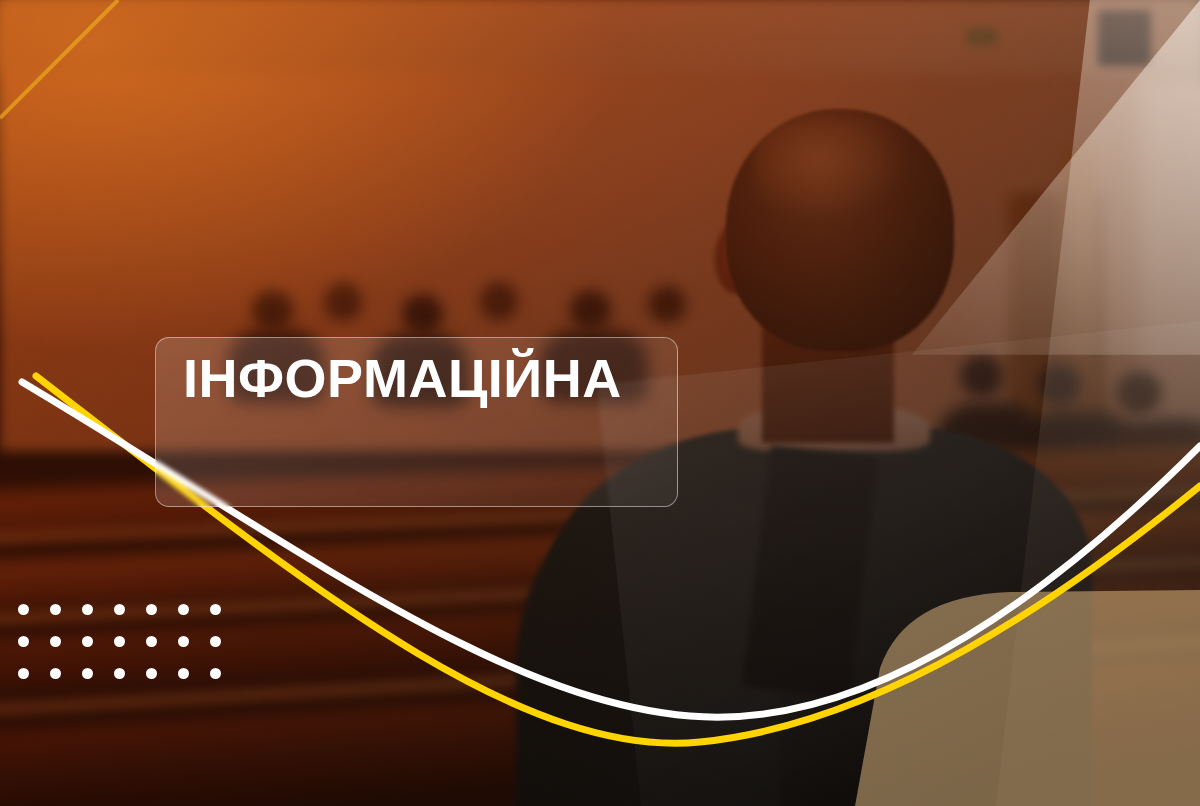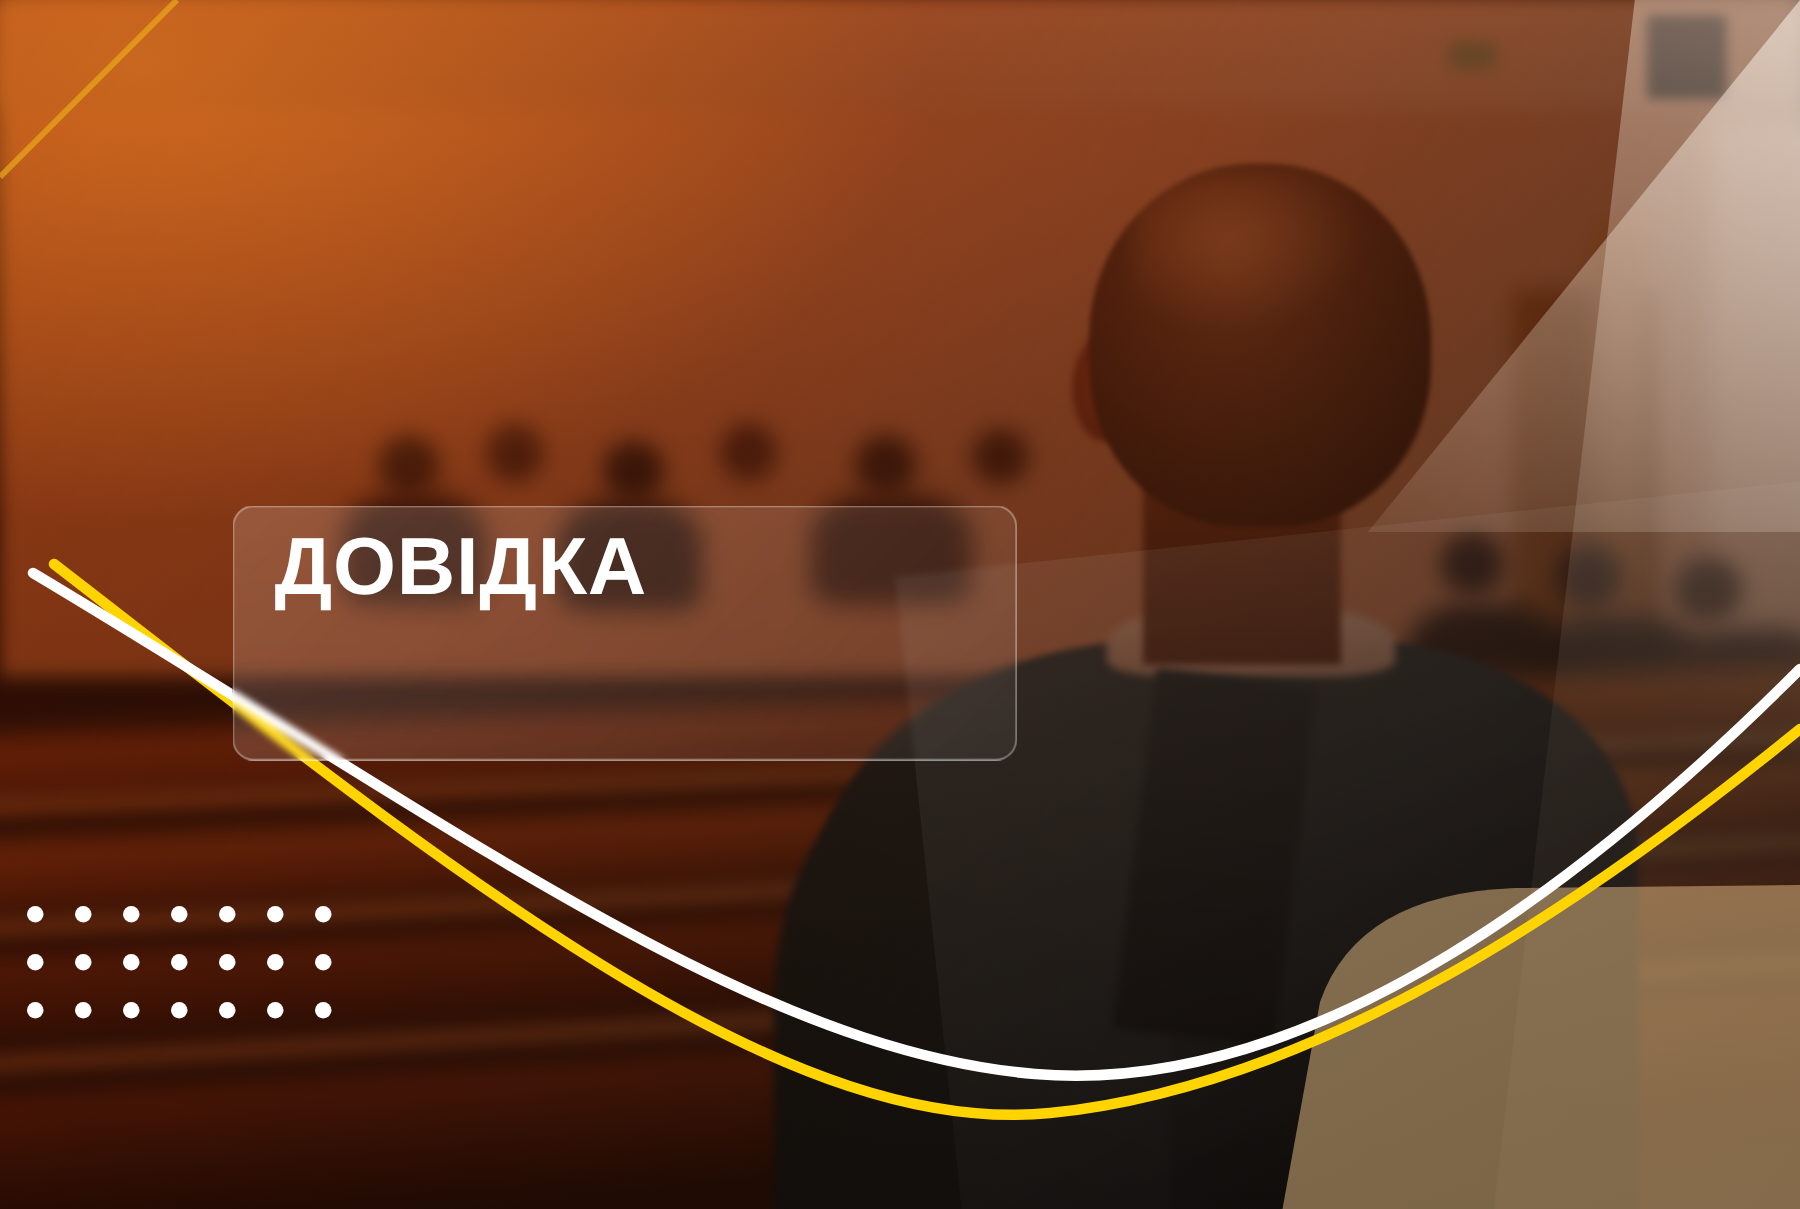--- a/index.html
+++ b/index.html
@@ -293,16 +293,16 @@
       <div class="dot" style="left:96px;top:64px;"></div>
       <div class="dot" style="left:128px;top:64px;"></div>
       <div class="dot" style="left:160px;top:64px;"></div>
       <div class="dot" style="left:192px;top:64px;"></div>
     </div>
   </div>
 
 
   <div class="title-box"></div>
   <div class="title-text">
-    <span>ДОВІДКА</span>
+    <span>ІНФОРМАЦІЙНА</span>
   </div>
 
 </div>
 
 </body></html>

